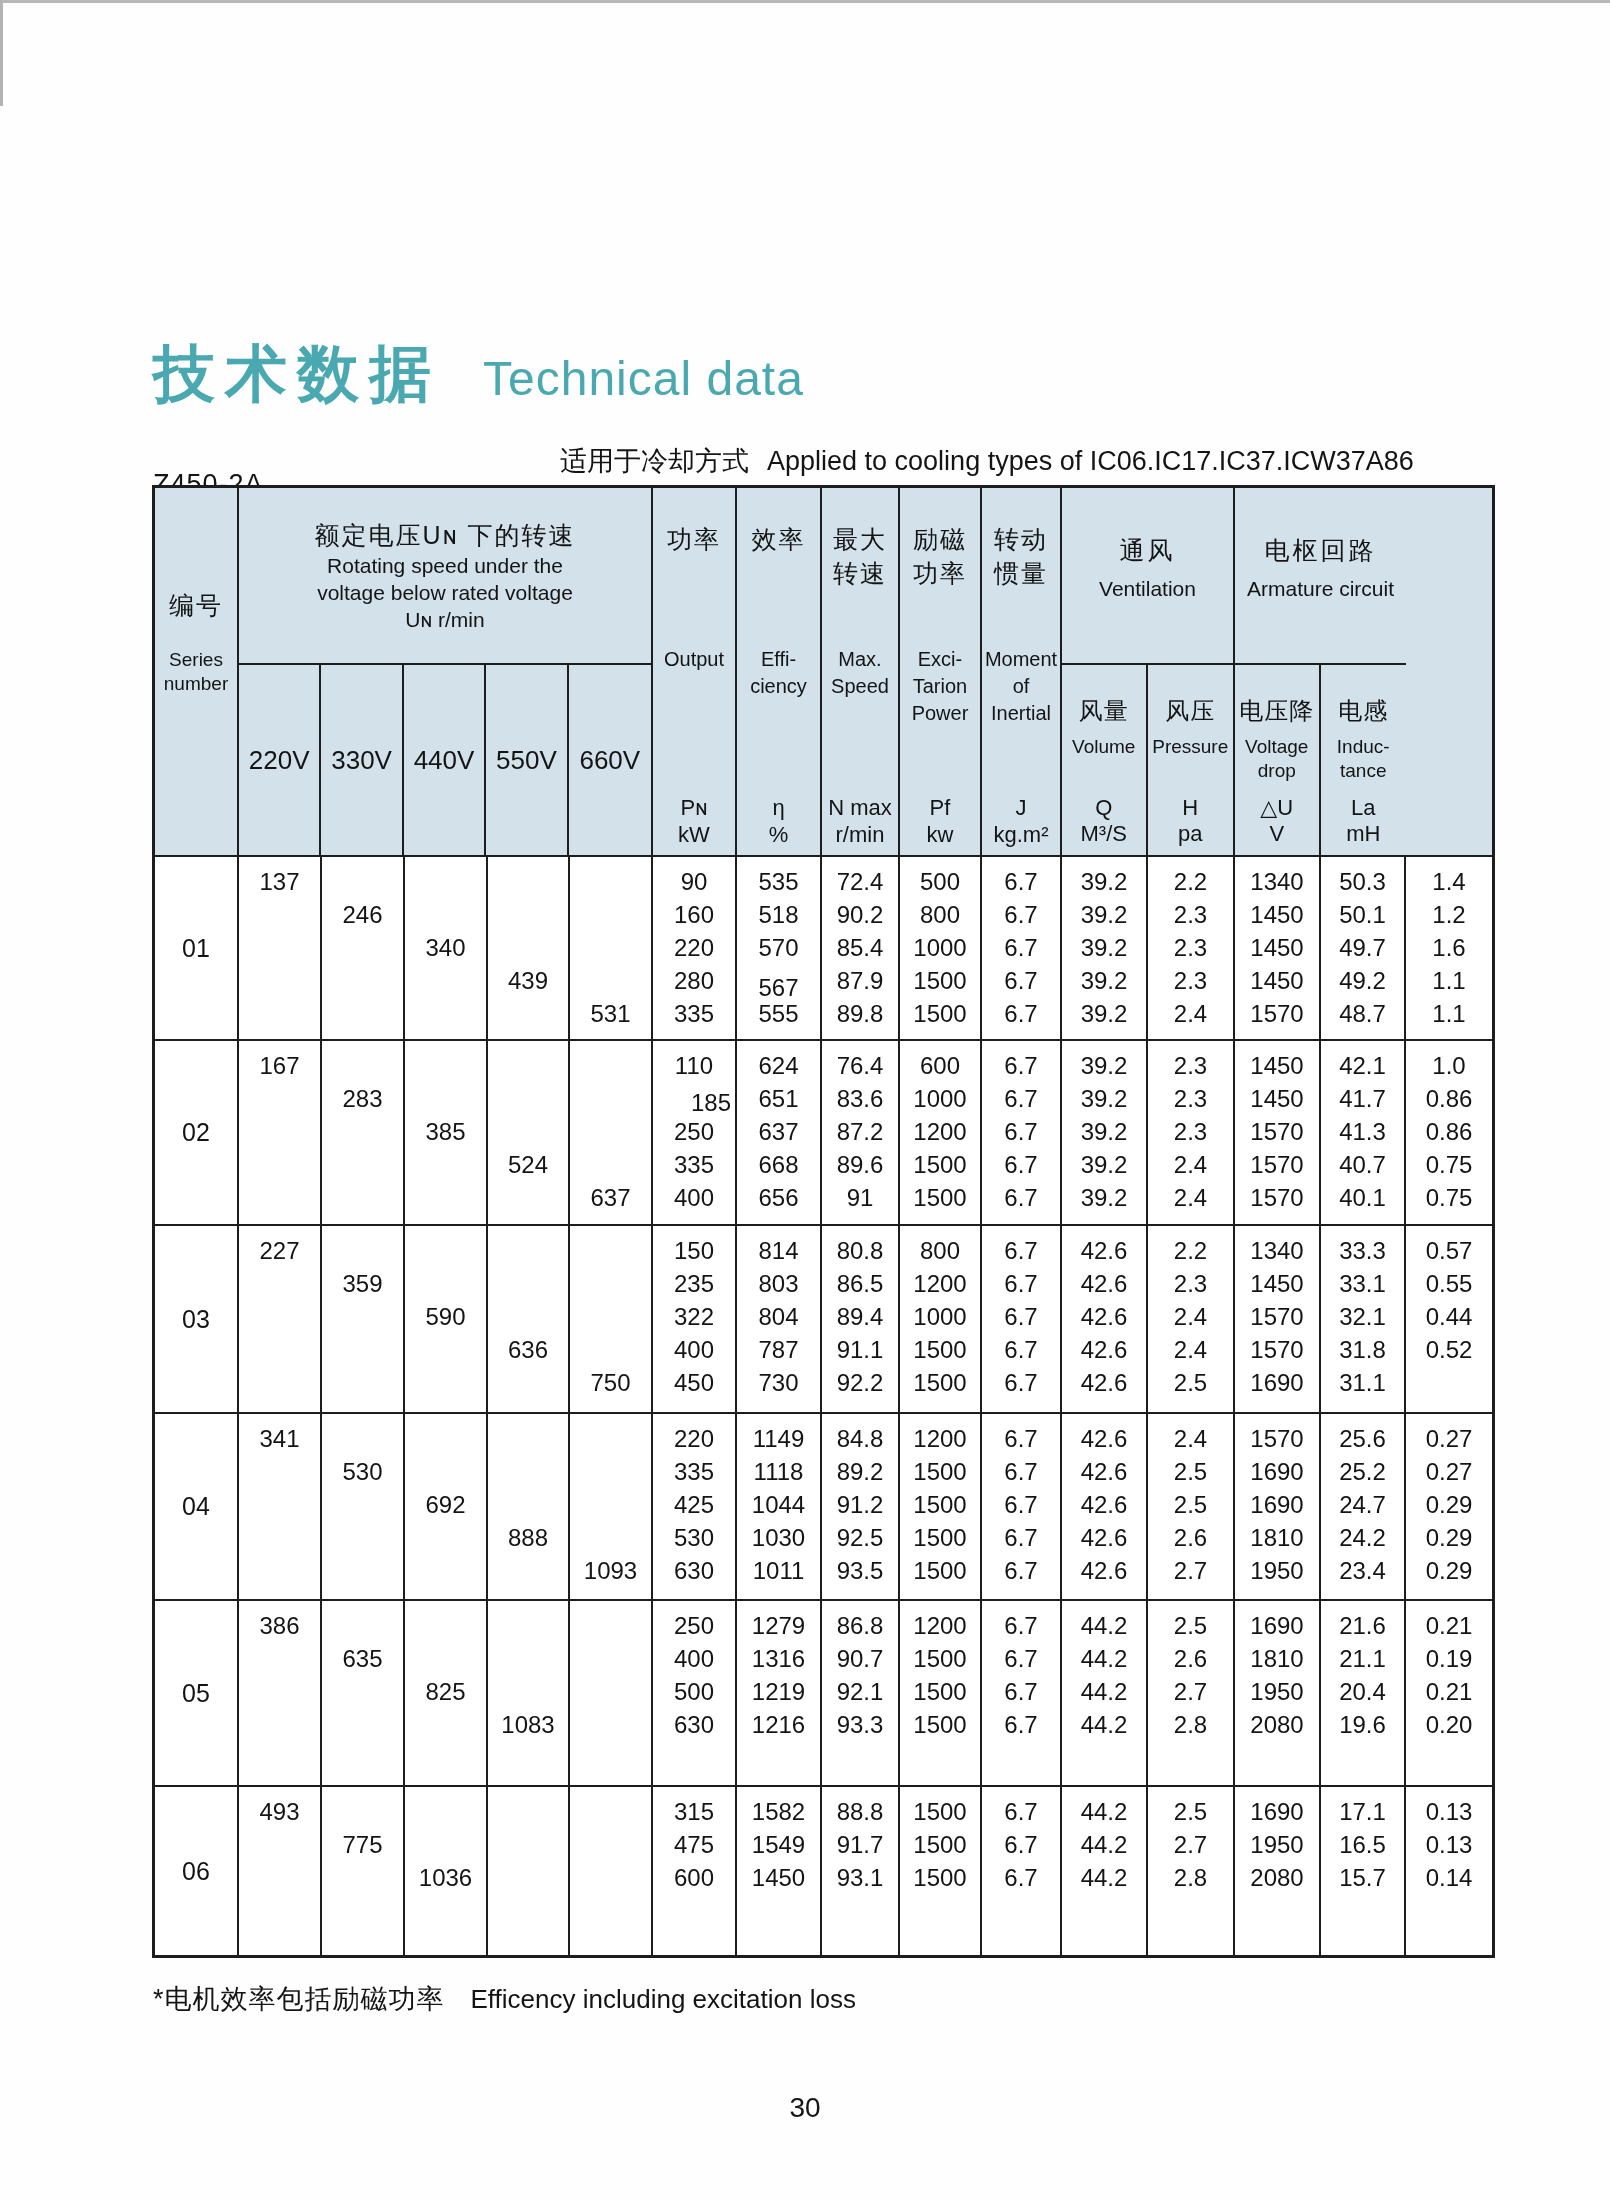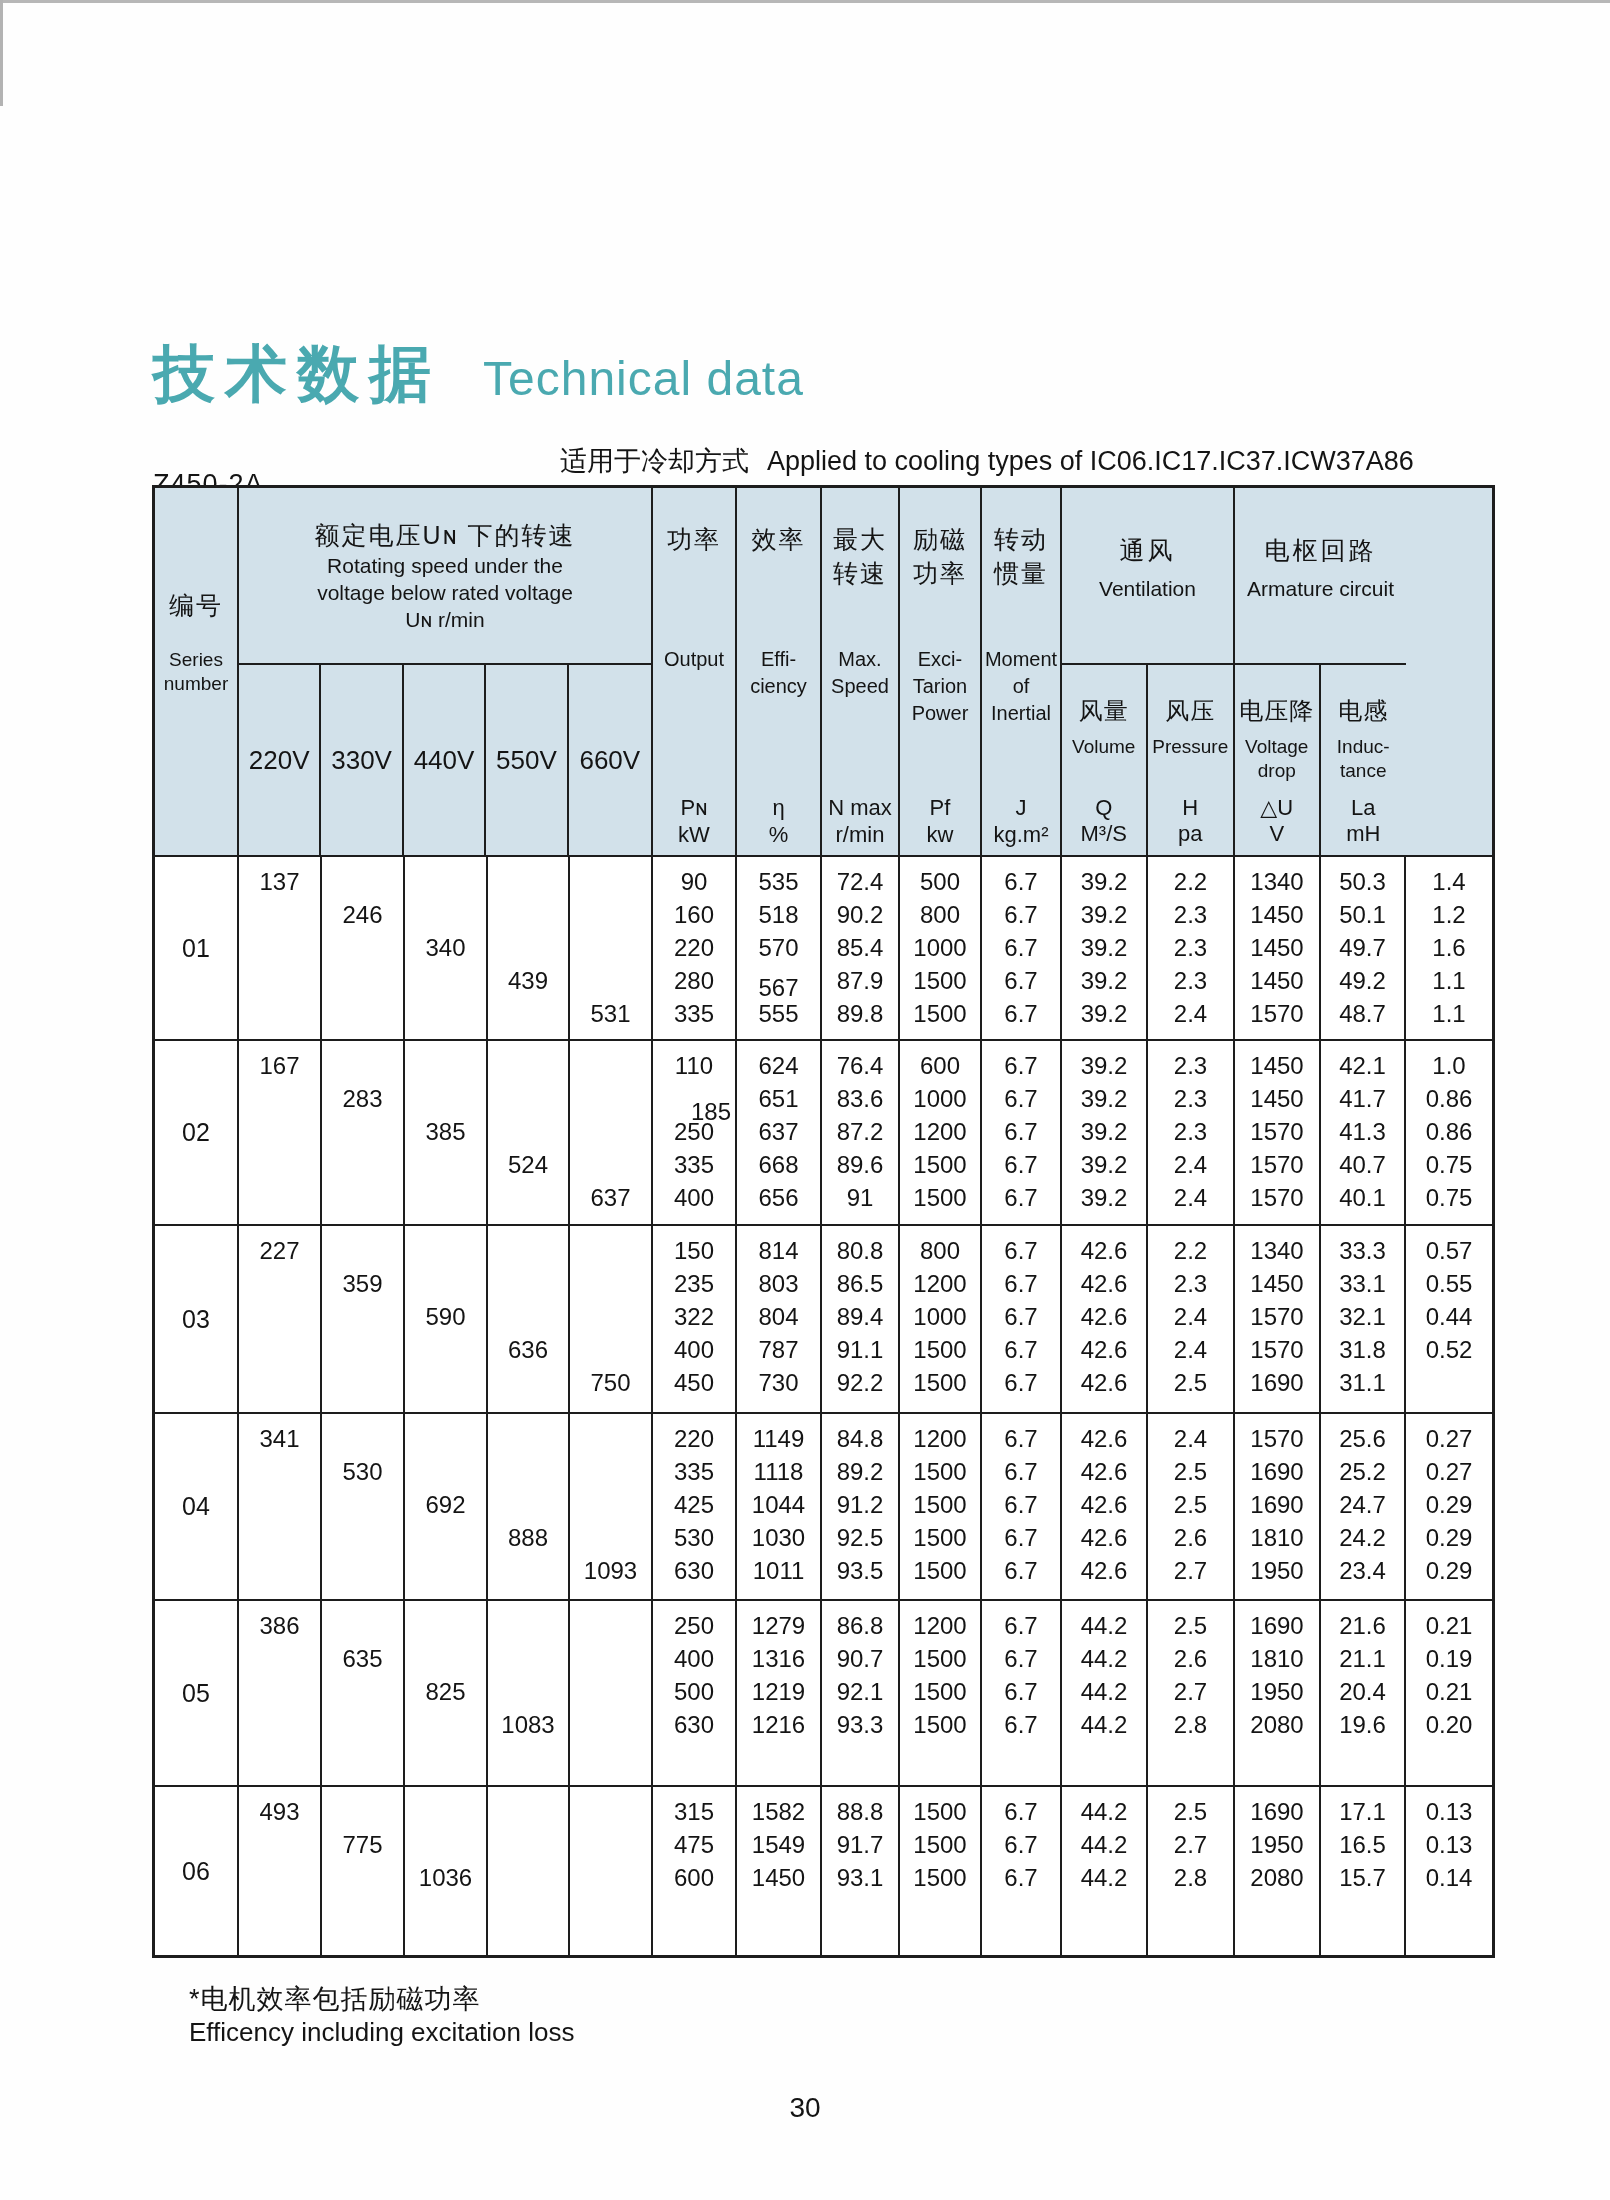--- a/index.html
+++ b/index.html
@@ -68,21 +68,21 @@
   .sub-cell .s-unit{position:absolute;top:130px;left:0;right:0;text-align:center;font-size:22px;line-height:26px;}
 
   
   .cell{position:relative;border-right:2px solid var(--border);border-bottom:2px solid var(--border);background:#fff;}
   .group-row .cell:last-child{border-right:none;}
   .group-row:last-child .cell{border-bottom:none;}
   .series-cell{display:flex;align-items:center;justify-content:center;font-size:25px;}
   .volt-val,.data-val{position:absolute;left:0;right:0;text-align:center;font-size:24px;line-height:29px;}
 
   
-  .footnote{position:absolute;left:163px;top:1981px;font-size:27px;display:flex;align-items:baseline;flex-direction:column;}
+  .footnote{position:absolute;left:153px;top:1981px;font-size:27px;display:flex;align-items:baseline;}
   .footnote .zh{letter-spacing:1px;}
   .footnote .en{margin-left:26px;font-size:26px;}
   .pagenum{position:absolute;left:0;top:2092px;width:1610px;text-align:center;font-size:28px;}
 </style>
 </head>
 <body>
 
 <div class="page">
   <div class="edge-top"></div>
   <div class="edge-left"></div>
@@ -310,21 +310,21 @@
             <span class="volt-val" style="top: 76px;">385</span>
           </div>
           <div class="cell">
             <span class="volt-val" style="top: 109px;">524</span>
           </div>
           <div class="cell">
             <span class="volt-val" style="top: 142px;">637</span>
           </div>
           <div class="cell">
             <span class="data-val" style="top: 10px;">110</span>
-            <span class="data-val" style="top: 56px; margin-left: 34px;">185</span>
+            <span class="data-val" style="top: 47px; margin-left: 34px;">185</span>
             <span class="data-val" style="top: 76px;">250</span>
             <span class="data-val" style="top: 109px;">335</span>
             <span class="data-val" style="top: 142px;">400</span>
           </div>
           <div class="cell">
             <span class="data-val" style="top: 10px;">624</span>
             <span class="data-val" style="top: 43px;">651</span>
             <span class="data-val" style="top: 76px;">637</span>
             <span class="data-val" style="top: 109px;">668</span>
             <span class="data-val" style="top: 142px;">656</span>

